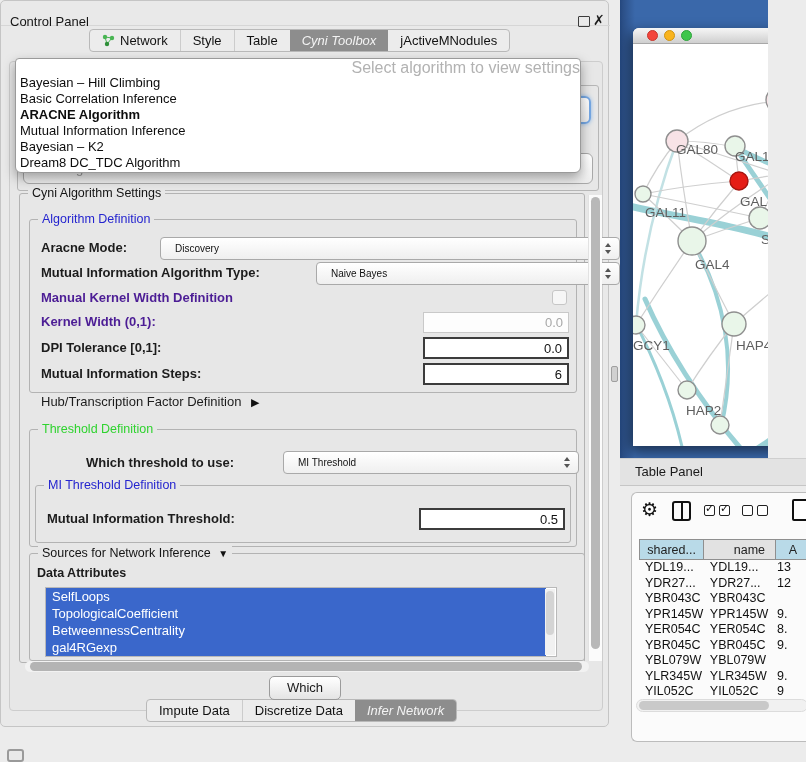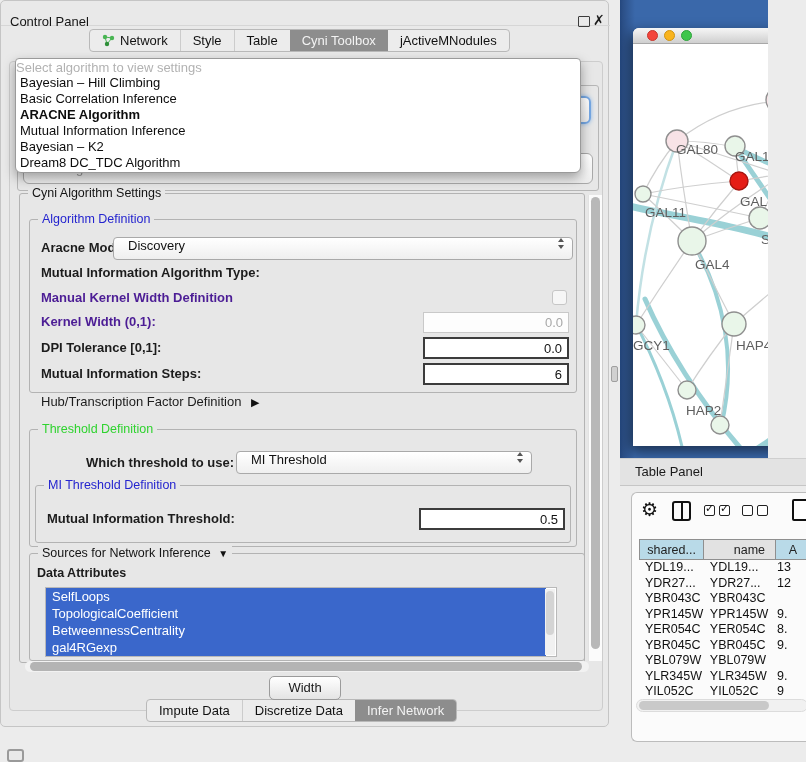--- a/index.html
+++ b/index.html
@@ -16,53 +16,53 @@
   .cp-titlebar{position:absolute;left:0;top:8;width:609px;height:24px;border-bottom:1px solid #d6d6d6;}
   .cp-title{position:absolute;left:9px;top:13px;font-size:13px;color:#161616;}
   .float-ic{position:absolute;left:577px;top:15px;width:10px;height:9px;border:1.8px solid #3c3c3c;border-radius:1px;}
   .close-ic{position:absolute;left:592px;top:11px;font-size:14px;font-weight:bold;color:#1b1b1b;}
 
   
   .tabbar{position:absolute;height:23px;display:flex;align-items:stretch;background:#ececec;
           border:1px solid #b9b9b9;border-radius:4px;box-sizing:border-box;overflow:hidden;}
   .tab{display:flex;align-items:center;gap:5px;padding:0 12px;font-size:13px;color:#111;white-space:nowrap;}
   .tab+.tab{border-left:1px solid #cccccc;}
-  .tab.active{background:#8d8d8d;color:#f3f3f3;border-left:none;}
+  .tab.active{background:#8d8d8d;color:#f3f3f3;border-left:none;font-style:italic;}
   .tab.after-active{border-left:none;}
 
   
   .main{position:absolute;left:8px;top:60px;width:594px;height:650px;background:#e7e7e7;
         border:1px solid #cdcdcd;border-radius:4px;box-sizing:border-box;}
 
   
   .gb-ghost{position:absolute;left:16px;top:84px;width:582px;height:106px;border:1px solid #b6b6b6;border-radius:3px;z-index:1;box-sizing:border-box;}
   .combo-focus{position:absolute;left:60px;top:95px;width:530px;height:28px;background:linear-gradient(#ffffff,#eeeeee);
         border:2px solid #75a7e3;border-radius:6px;box-shadow:0 0 4px #8db9ea;z-index:1;box-sizing:border-box;}
   .combo-ghost{position:absolute;left:22px;top:152px;width:570px;height:31px;background:linear-gradient(#ffffff,#ededed);
         border:1px solid #a9a9a9;border-radius:6px;z-index:1;box-sizing:border-box;
         font-size:13px;color:#9b9b9b;line-height:29px;padding-left:52px;}
 
   
   .popup{position:absolute;left:14px;top:57px;width:566px;height:115px;background:#ffffff;
          border:1px solid #9a9a9a;border-radius:4px 4px 6px 6px;box-shadow:0 5px 12px rgba(0,0,0,0.35);
          z-index:5;box-sizing:border-box;padding-top:1px;}
-  .popup-prompt{height:15px;line-height:15px;text-align:left;font-size:13px;color:#b2b2b2;}
+  .popup-prompt{height:15px;line-height:15px;text-align:right;font-size:16px;color:#b2b2b2;}
   .popup-item{height:16px;line-height:16px;font-size:13px;color:#0d0d0d;padding-left:4px;}
 
   
   .gb{position:absolute;border:1px solid #b3b3b3;border-radius:3px;box-sizing:border-box;z-index:2;}
   .gb .lg{position:absolute;top:-8px;left:8px;background:#e7e7e7;padding:0 4px;font-size:12.5px;line-height:15px;color:#141414;white-space:nowrap;}
   .lg.blue{color:#2424cf;}
   .lg.green{color:#2fd32f;}
   .z3{z-index:3;}
 
   
-  .combo{position:absolute;display:flex;background:linear-gradient(#ffffff,#efefef);
+  .combo{position:absolute;display:flex;align-items:center;background:linear-gradient(#ffffff,#efefef);
          border:1px solid #a9a9a9;border-radius:4px;box-shadow:inset 0 1px 0 #fff;
-         font-size:13px;color:#111;padding:0 8px 0 14px;box-sizing:border-box;z-index:3;}
+         font-size:10px;color:#111;padding:0 8px 0 14px;box-sizing:border-box;z-index:3;margin-left:47px;}
   .step{margin-left:auto;display:flex;flex-direction:column;align-items:center;gap:3px;}
   .step i{display:block;width:0;height:0;border-left:3.5px solid transparent;border-right:3.5px solid transparent;}
   .step .u{border-bottom:4.5px solid #555;}
   .step .d{border-top:4.5px solid #555;}
   .tin{position:absolute;text-align:right;font-size:13px;color:#111;background:#fff;
        box-sizing:border-box;padding:0 5px;z-index:3;font-family:inherit;}
   .tin.strong{border:2px solid #3c3c3c;}
   .tin.off{border:1px solid #c9c9c9;color:#a8a8a8;background:#fdfdfd;}
   .chk{position:absolute;width:15px;height:15px;border:1px solid #c6c6c6;border-radius:3px;background:#f6f6f6;z-index:3;box-sizing:border-box;}
   .tri-r{display:inline-block;margin-left:6px;font-size:11px;color:#111;}
@@ -191,20 +191,27 @@
     <span class="lbl b z3 abs" style="left:40px;top:239px;">Aracne Mode:</span>
     <div class="combo" style="left:112px;top:236px;width:460px;height:23px;">
       <span>Discovery</span>
       <span class="step">
           <i class="u"></i>
           <i class="d"></i>
         </span>
     </div>
 
     <span class="lbl b z3 abs" style="left:40px;top:264px;">Mutual Information Algorithm Type:</span>
+    <div class="combo" style="left:268px;top:261px;width:304px;height:23px;">
+      <span>Naive Bayes</span>
+      <span class="step">
+          <i class="u"></i>
+          <i class="d"></i>
+        </span>
+    </div>
 
     <span class="lbl b dis z3 abs" style="left:40px;top:289px;">Manual Kernel Width Definition</span>
     <div class="chk" style="left:551px;top:289px;"></div>
 
     <span class="lbl b dis z3 abs" style="left:40px;top:313px;">Kernel Width (0,1):</span>
     <input class="tin off" style="left: 422px; top: 311px; width: 146px; height: 21px;" readonly="" value="0.0">
 
     <span class="lbl b z3 abs" style="left:40px;top:339px;">DPI Tolerance [0,1]:</span>
     <input class="tin strong" style="left: 422px; top: 336px; width: 146px; height: 22px;" value="0.0">
 
@@ -253,21 +260,21 @@
         </div>
     </div>
 
     <div class="vscroll">
         <div class="vthumb"></div>
       </div>
     <div class="hscroll">
         <div class="hthumb"></div>
       </div>
 
-    <div class="apply">Width</div>
+    <div class="apply">Which</div>
 
     <div class="tabbar" style="left:145px;top:698px;">
       <div class="tab">
           <span>Impute Data</span>
         </div>
       <div class="tab">
           <span>Discretize Data</span>
         </div>
       <div class="tab active">
           <span>Infer Network</span>

